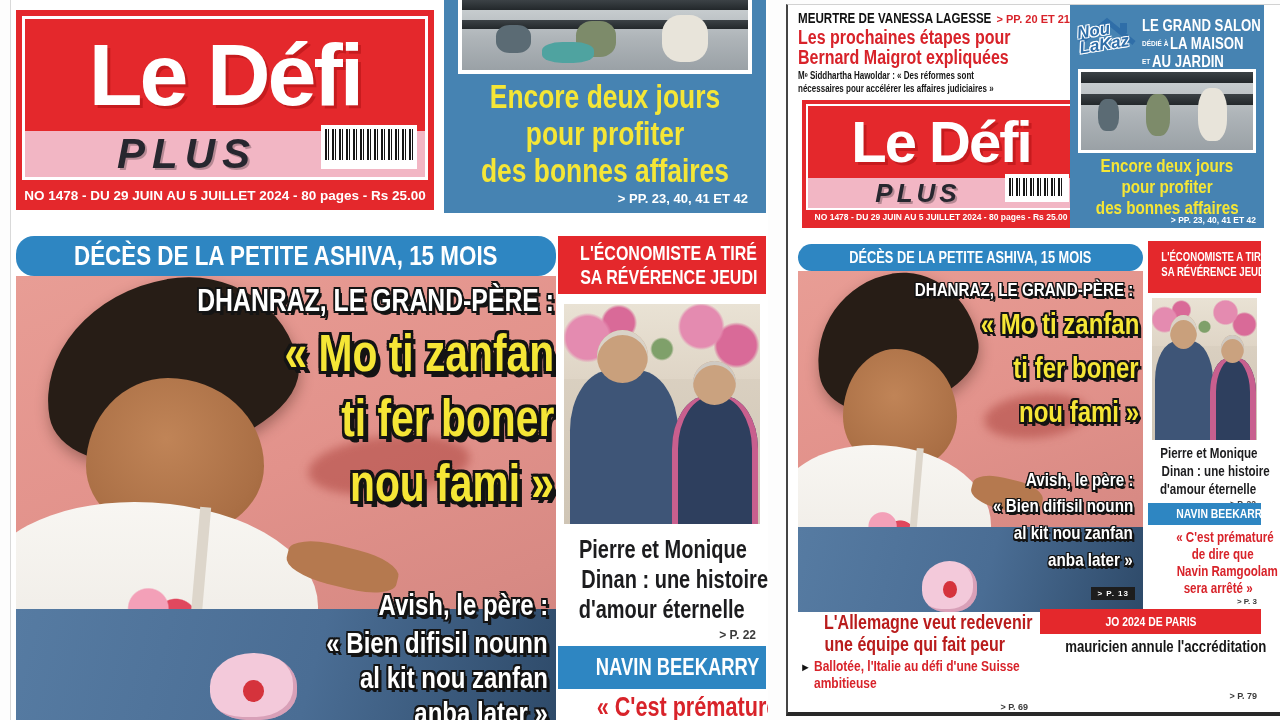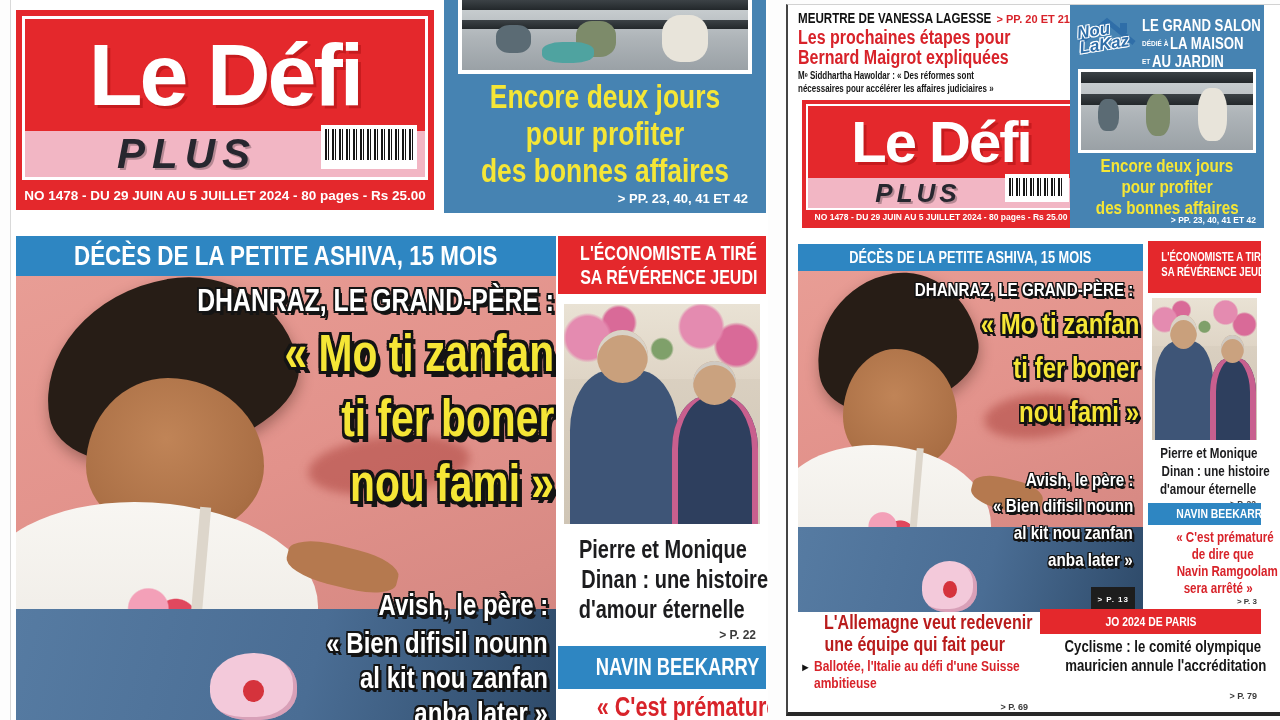--- a/index.html
+++ b/index.html
@@ -66,21 +66,21 @@
   .encLine{text-align:center;font-weight:bold;}
   .encoreL .encLine{font-size:33px;line-height:37px;}
   .encRef{position:absolute;color:#fff;font-weight:bold;}
   .encoreL .encRef{right:18px;bottom:7px;font-size:13px;}
   .bzBg{position:absolute;inset:0;background:linear-gradient(#cfd4d6,#aeb4b8 55%,#9aa1a6);}
   .bzShelf{position:absolute;left:0;right:0;height:14%;background:linear-gradient(#3c4246,#23282b);}
   .bzShelf2{top:28%;}
   .bzBlob{position:absolute;border-radius:40%;}
 
   
-  .kicker{position:absolute;background:var(--blue);color:#fff;font-weight:bold;text-align:center;}
+  .kicker{position:absolute;background:var(--blue);color:#fff;font-weight:bold;text-align:center;border-radius:18px;}
   .kickerL{left:5px;top:236px;width:540px;height:40px;font-size:28px;line-height:40px;}
   .kickerR{left:10px;top:239px;width:345px;height:27px;font-size:16px;line-height:27px;}
 
   
   .kid{position:absolute;overflow:hidden;background:linear-gradient(160deg,#e89d95 0%,#e2928b 45%,#d88a84 75%,#cd817d 100%);}
   .kidL{left:5px;top:276px;width:540px;height:444px;}
   .kidR{left:10px;top:266px;width:345px;height:341px;}
   .kHair{position:absolute;left:5%;top:1%;width:47%;height:40%;background:#271d16;
     border-radius:55% 45% 60% 40%/65% 60% 40% 35%;transform:rotate(-10deg);box-shadow:0 6px 14px rgba(40,20,10,.35);}
   .kFace{position:absolute;left:13%;top:23%;width:33%;height:36%;
@@ -112,21 +112,21 @@
   .kidL .av3{right:8px;top:420px;font-size:30px;}
   .kidR .hlIntro{right:10px;top:8px;font-size:19px;}
   .kidR .y1{right:4px;top:36px;font-size:30px;}
   .kidR .y2{right:4px;top:80px;font-size:30px;}
   .kidR .y3{right:4px;top:124px;font-size:30px;}
   .kidR .avIntro{right:10px;top:198px;font-size:19px;}
   .kidR .av1{right:10px;top:224px;font-size:19px;}
   .kidR .av2{right:10px;top:251px;font-size:19px;}
   .kidR .av3{right:10px;top:278px;font-size:19px;}
   .pRefBadge{position:absolute;right:8px;top:316px;background:#1d1d1d;color:#fff;
-    font-weight:bold;font-size:8px;padding:8px 6px;letter-spacing:1px;}
+    font-weight:bold;font-size:8px;padding:2px 6px;letter-spacing:1px;}
 
   
   .col{position:absolute;}
   .colL{left:547px;top:236px;width:208px;height:484px;}
   .colR{left:360px;top:236px;width:113px;height:372px;}
   .colRed{position:absolute;left:0;right:0;background:var(--red);color:#fff;text-align:center;font-weight:bold;}
   .colL .colRed{top:0;height:58px;padding-top:5px;font-size:20px;line-height:24px;}
   .colR .colRed{top:0;height:52px;padding-top:9px;font-size:12px;line-height:15px;}
   .couple{position:absolute;border:4px solid #fff;overflow:hidden;background:linear-gradient(#dfd5c6,#cfc5b5);}
   .colL .couple{left:2px;right:2px;top:64px;height:228px;}
@@ -398,19 +398,18 @@
         <span class="euroBullet">►</span>
         <div><span class="cond tol">Ballotée, l'Italie au défi d'une Suisse</span></div>
         <div><span class="cond tol">ambitieuse</span></div>
       </div>
       <div class="stripRef">&gt; P. 69</div>
     </div>
 
     <div class="strip jo">
       <div class="stripHead"><span class="cond">JO 2024 DE PARIS</span></div>
       <div class="joHl">
-        <div><span class="cond">Cyclisme : le comité olympique</span></div>
         <div><span class="cond">mauricien annule l'accréditation</span></div>
       </div>
       <div class="stripRef">&gt; P. 79</div>
     </div>
   </section>
 </div>
 
 </body></html>

